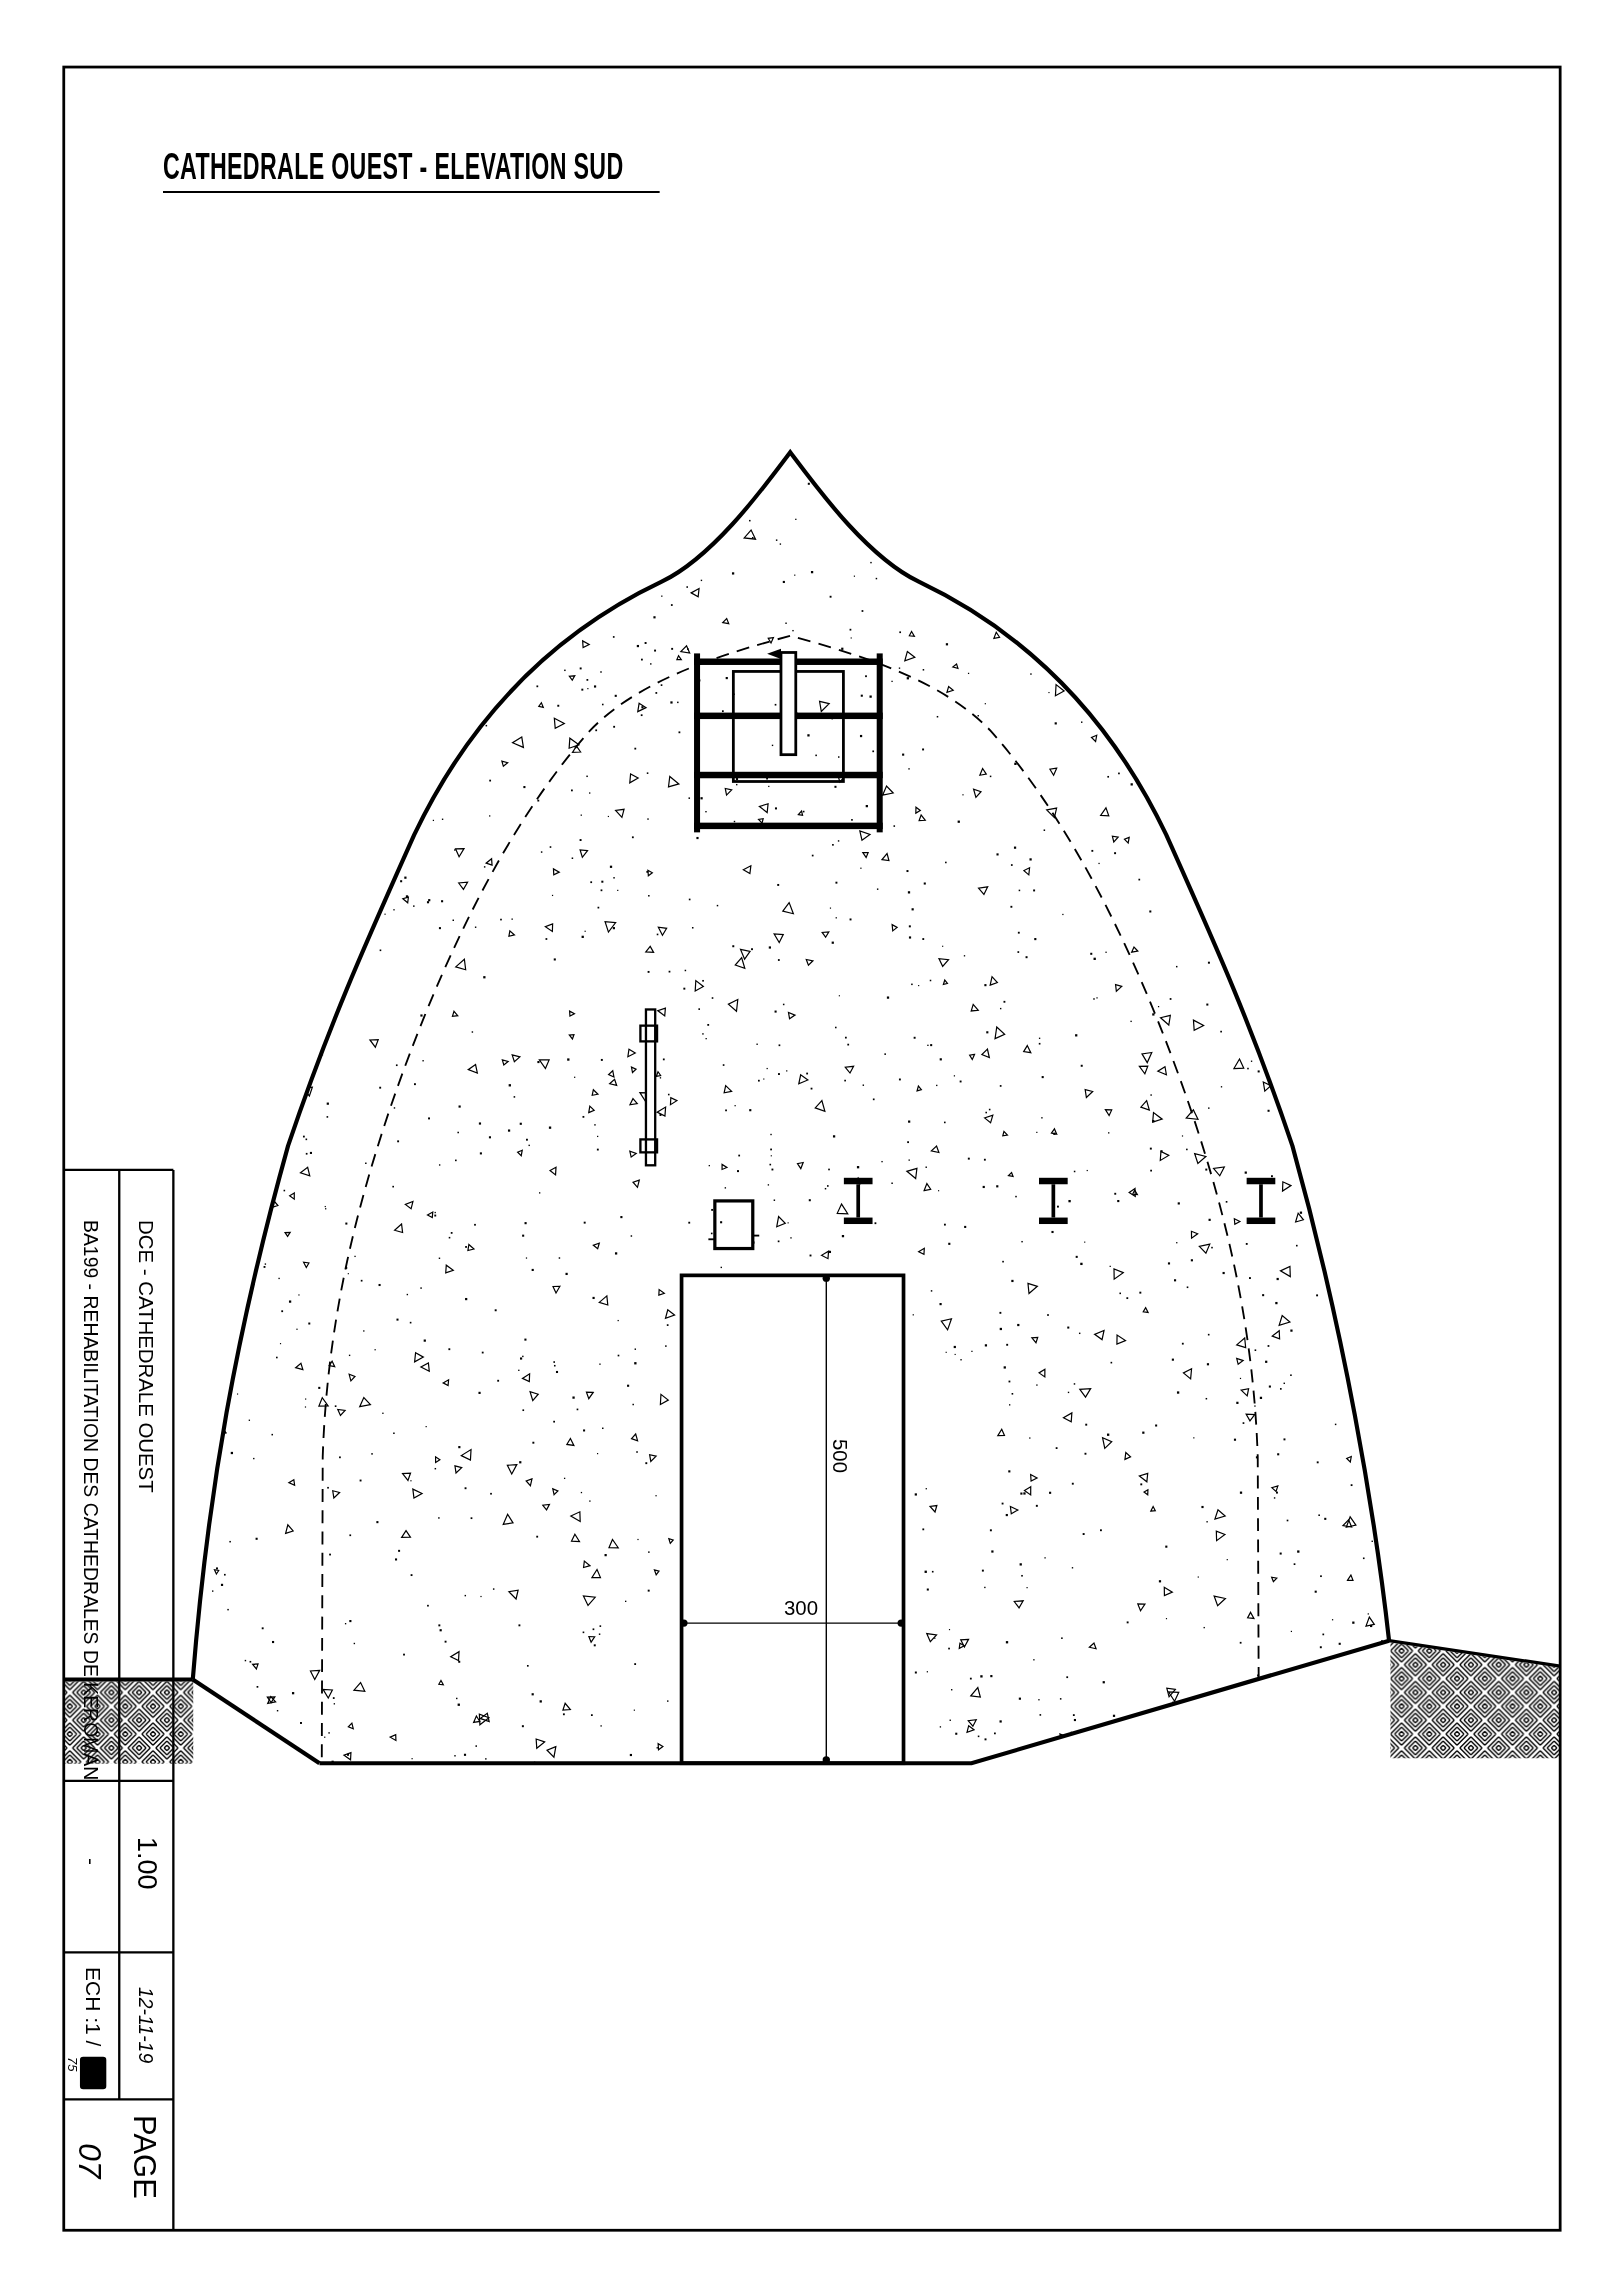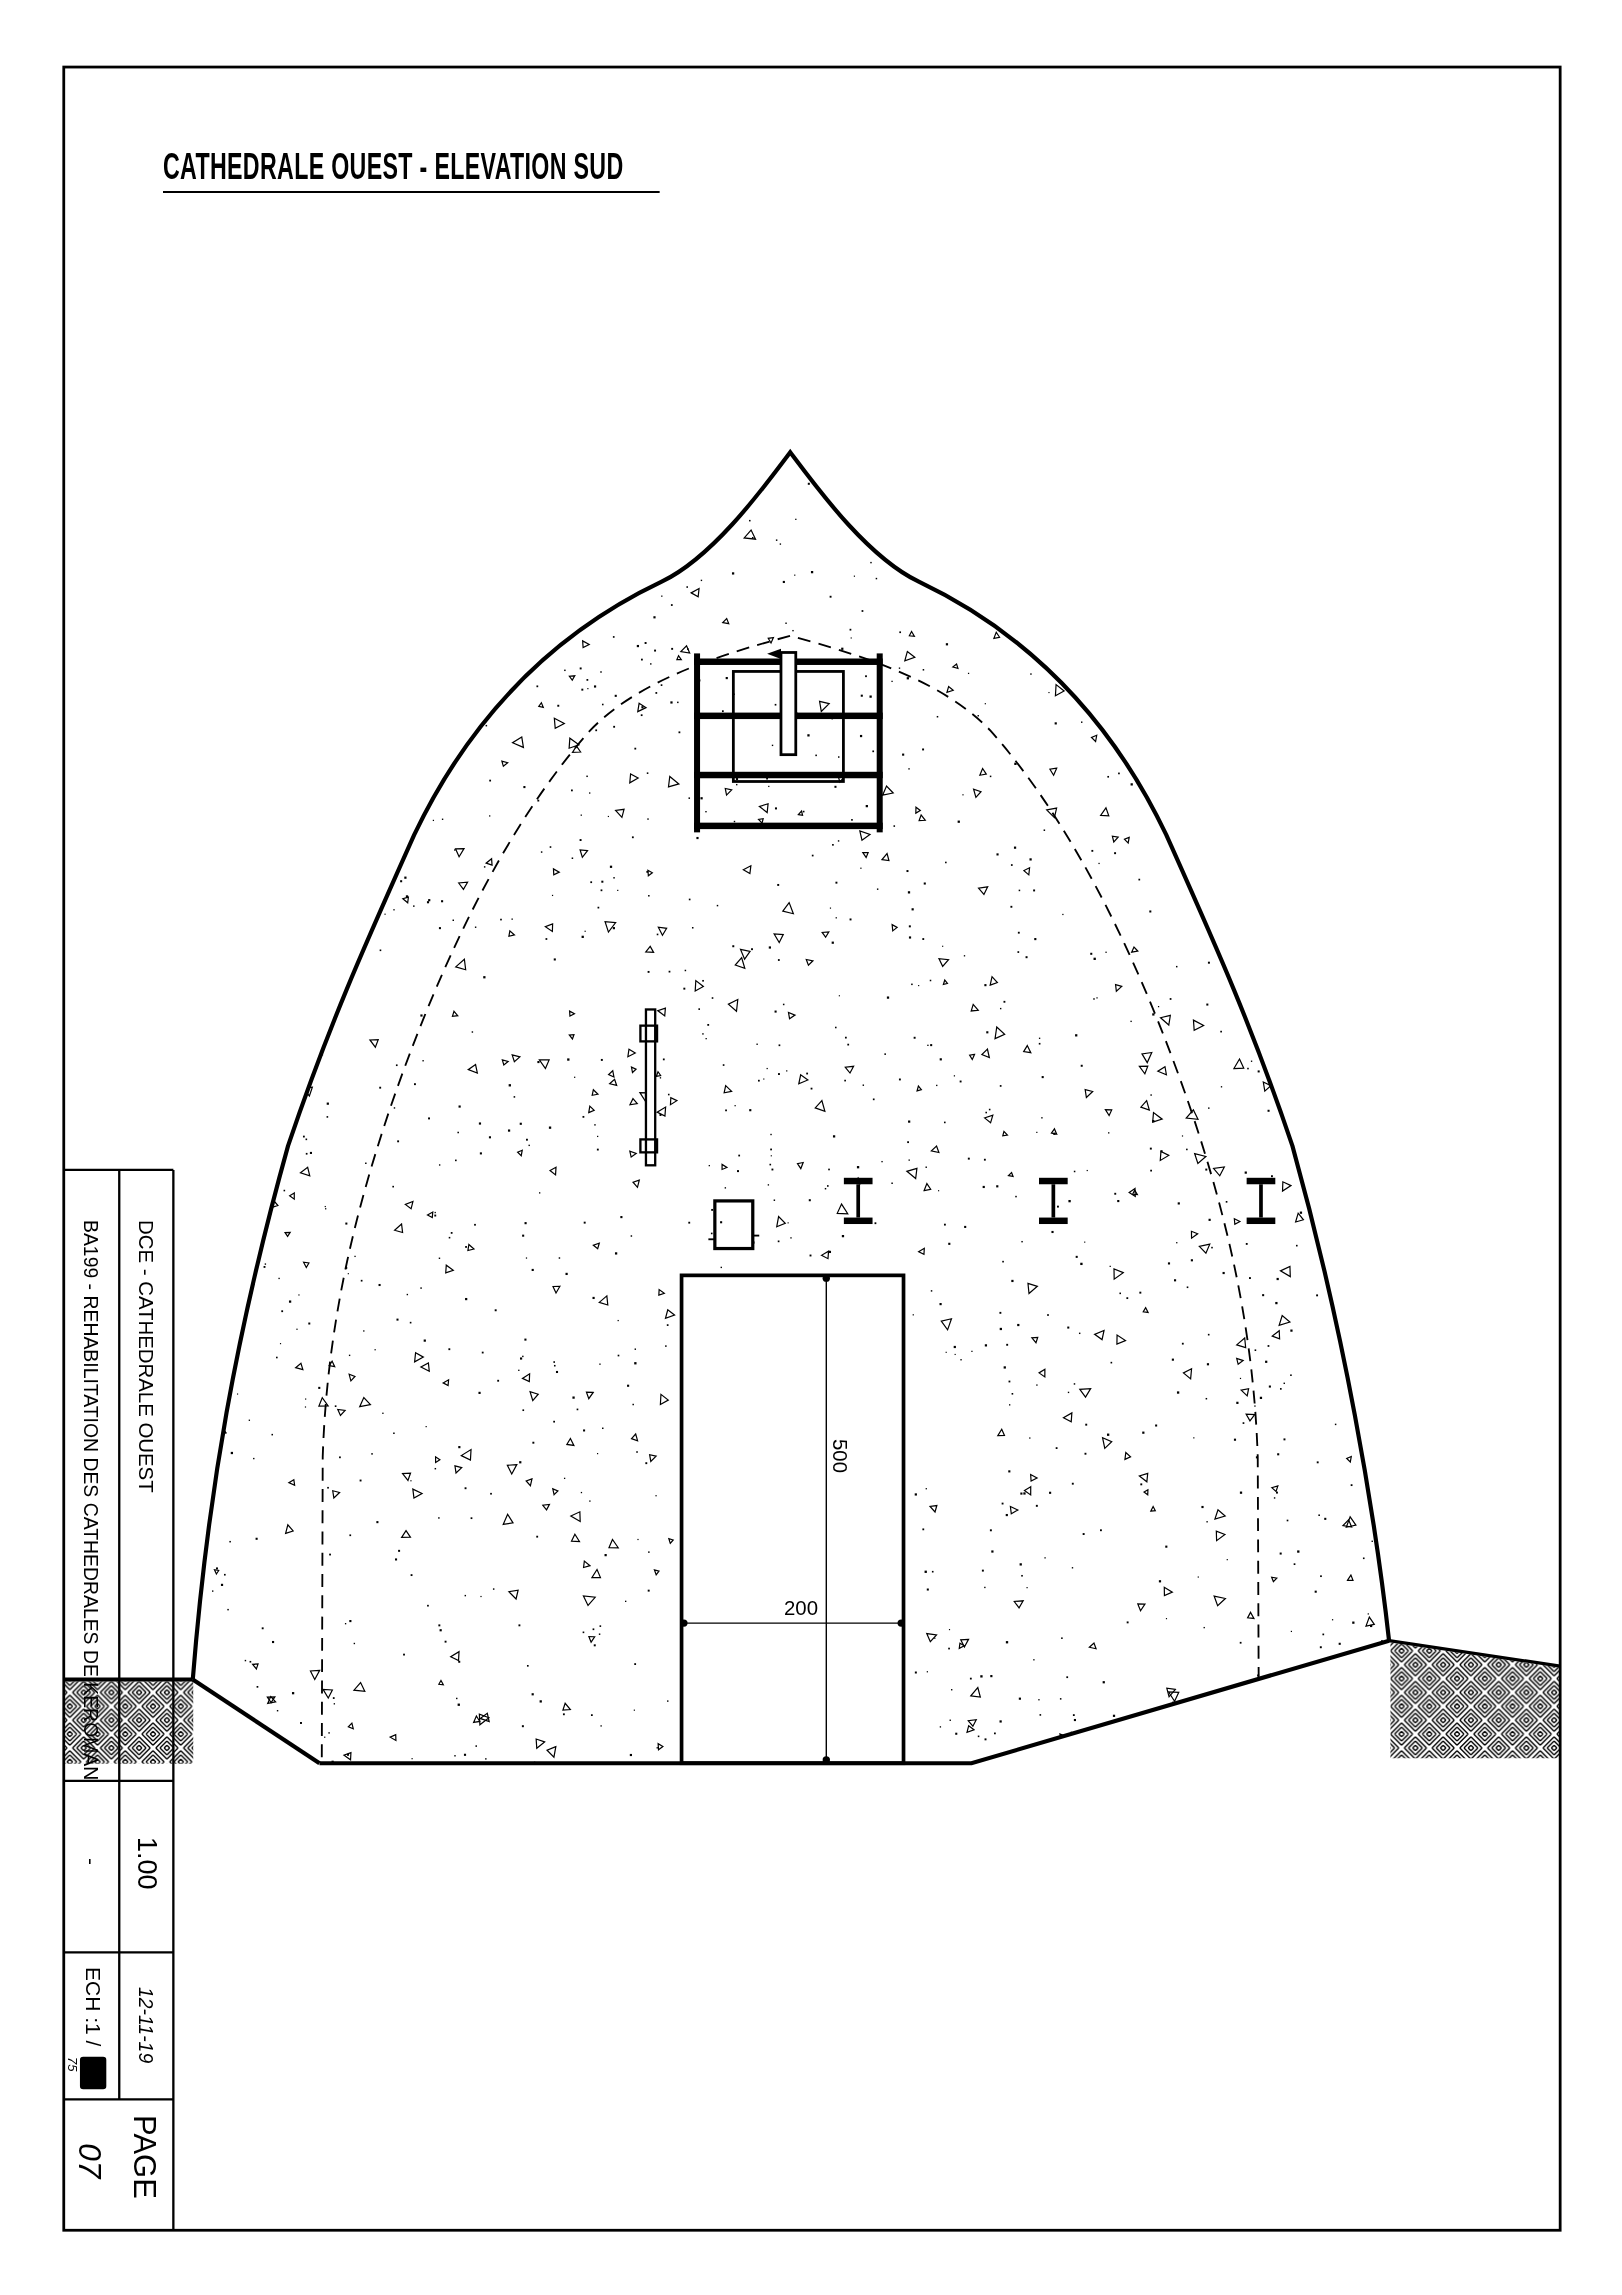--- a/index.html
+++ b/index.html
@@ -1436,15 +1436,15 @@
   <div class="label vtext" id="tb-doc">DCE - CATHEDRALE OUEST</div>
   <div class="label vtext" id="tb-version">1.00</div>
   <div class="label vtext" id="tb-rev">-</div>
   <div class="label vtext" id="tb-scale">ECH :1 /</div>
   <div class="label vtext" id="tb-denom">75</div>
   <div class="label vtext" id="tb-date">12-11-19</div>
   <div class="label vtext" id="tb-page-label">PAGE</div>
   <div class="label vtext" id="tb-page-num">07</div>
 
   <div class="label vtext" id="dim-500">500</div>
-  <div class="label" id="dim-300">200</div>
+  <div class="label" id="dim-300">300</div>
 </div>
 
 
 </body></html>

